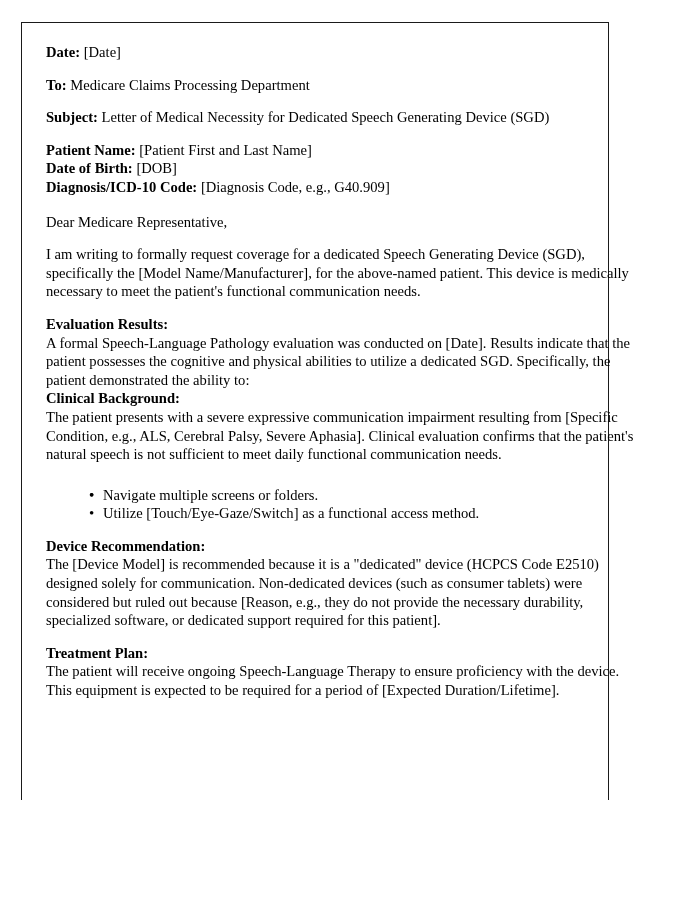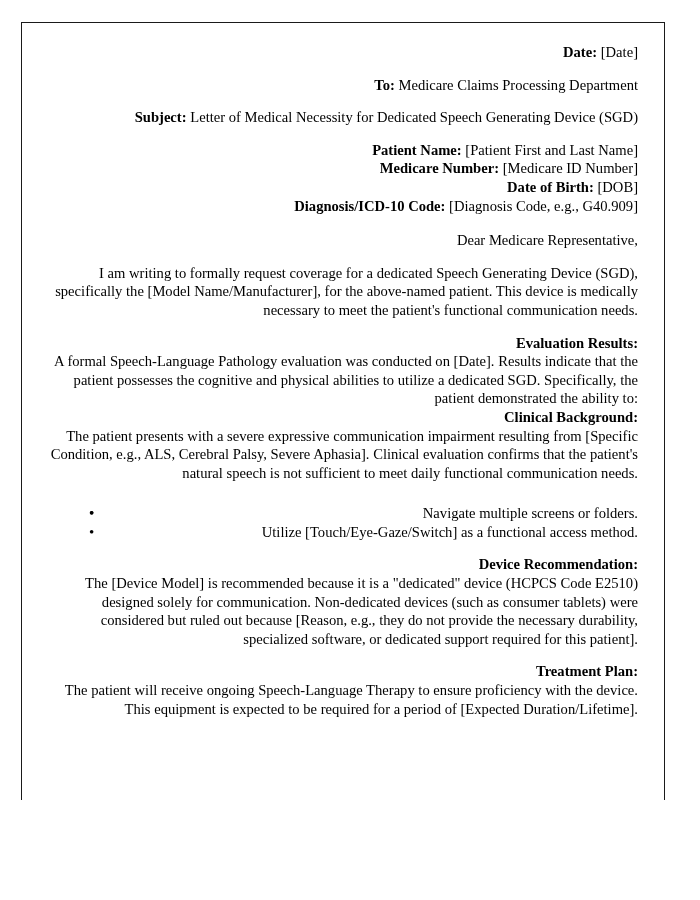--- a/index.html
+++ b/index.html
@@ -14,29 +14,28 @@
     font-family: "Liberation Serif", "DejaVu Serif", serif;
     color: #000000;
     -webkit-font-smoothing: antialiased;
   }
 
   
   #page-frame {
     position: absolute;
     left: 21px;
     top: 22px;
-    width: 644px;          
+    width: 588px;          
     height: 778px;         
     box-sizing: border-box;
     border-left: 1px solid #1a1a1a;
     border-top: 1px solid #1a1a1a;
     border-right: 1px solid #1a1a1a;
     border-bottom: none;
     background: #ffffff;
-    text-align: right;
   }
 
   #letter-body {
     position: absolute;
     left: 24px;
     top: 20px;
     width: 592px;
     font-size: 14.6px;
     line-height: 18.6px;
   }
@@ -111,24 +110,20 @@
       <span class="lbl">Subject:</span>
       <span>Letter of Medical Necessity for Dedicated Speech Generating Device (SGD)</span>
     </div>
 
     <div class="id-block">
       <div class="line">
         <span class="lbl">Patient Name:</span>
         <span>[Patient First and Last Name]</span>
       </div>
       <div class="line">
-        <span class="lbl">Medicare Number:</span>
-        <span>[Medicare ID Number]</span>
-      </div>
-      <div class="line">
         <span class="lbl">Date of Birth:</span>
         <span>[DOB]</span>
       </div>
       <div class="line">
         <span class="lbl">Diagnosis/ICD-10 Code:</span>
         <span>[Diagnosis Code, e.g., G40.909]</span>
       </div>
     </div>
 
     <div class="block">Dear Medicare Representative,</div>

